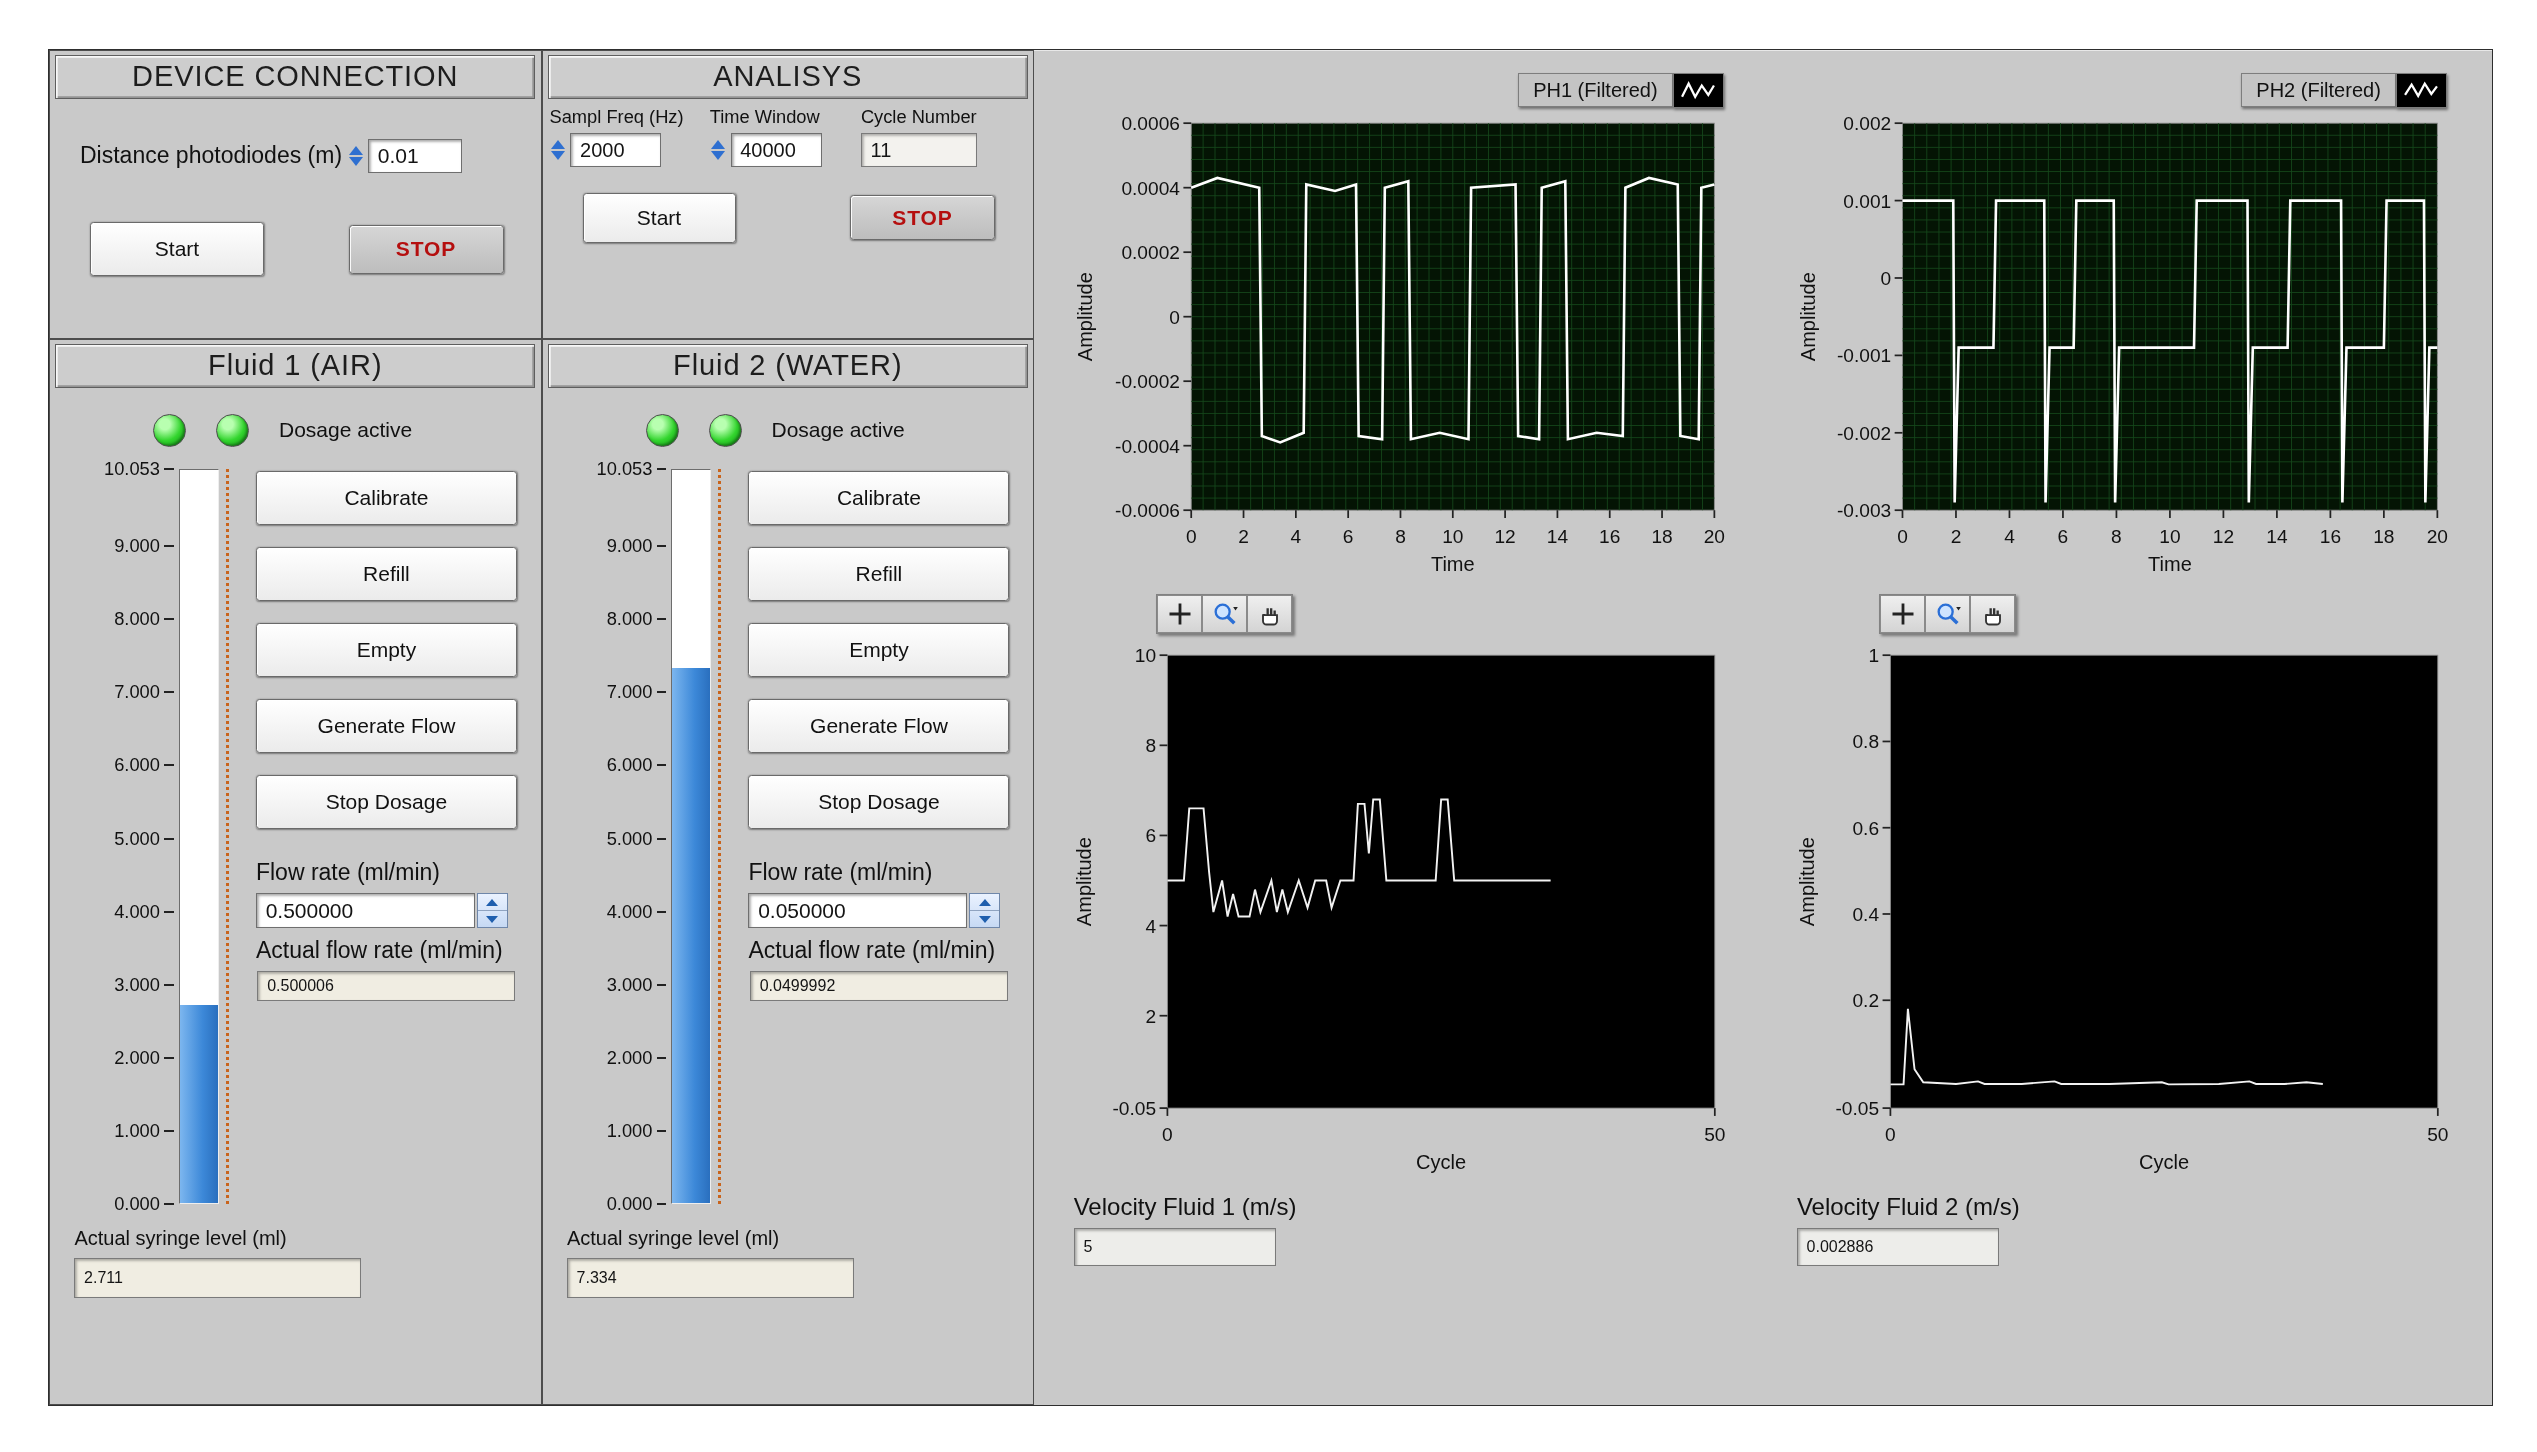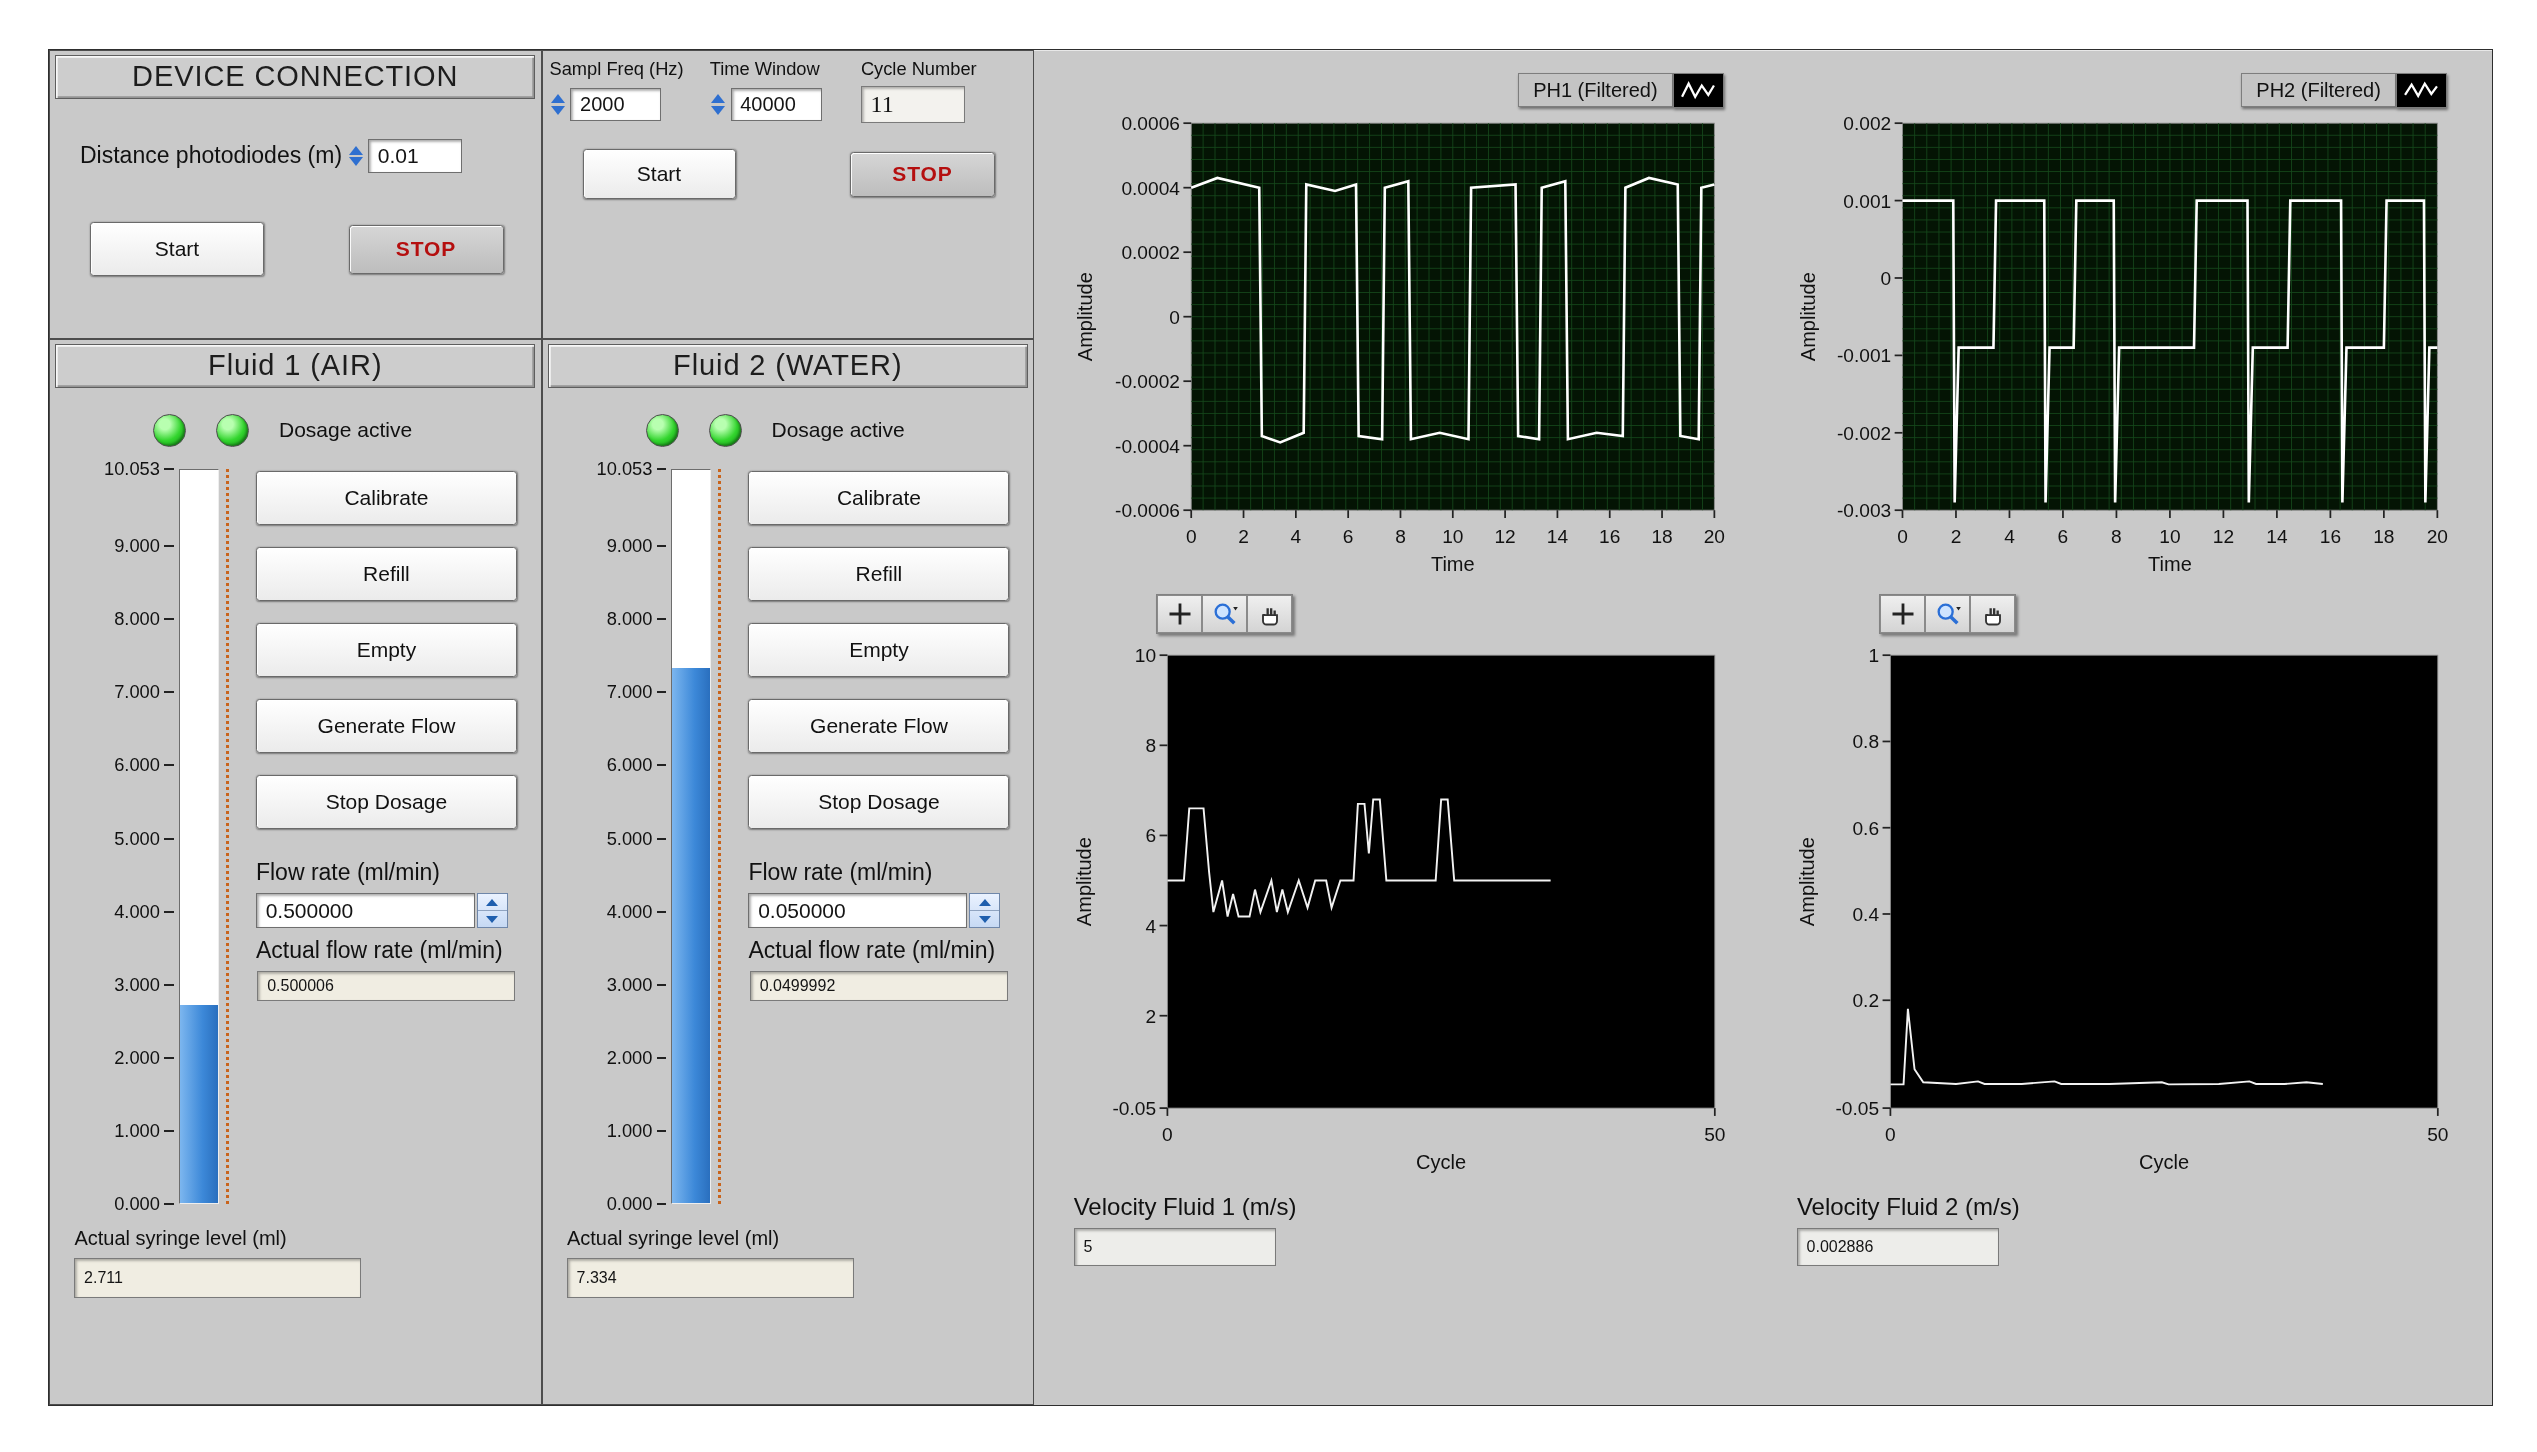--- a/index.html
+++ b/index.html
@@ -31,21 +31,21 @@
   .w110{width:94px;}
   .dc-row2{display:flex;align-items:center;justify-content:space-between;margin:49px 37px 0 40px;}
   .dc-row2 .start{width:174px;height:54px;}
   .dc-row2 .stop{width:155px;height:49px;}
 
   
   .an-grid{display:grid;grid-template-columns:155px 146px 146px;column-gap:5.2px;margin:7px 5.2px 0 7px;}
   .an-grid .lbl{font-size:18.3px;min-height:26px;}
   .an-inrow{display:flex;align-items:center;margin-top:1.7px;}
   .an-input{width:91px;font-size:20px;}
-  .an-cycle{width:104px;background:#f3f2ee;font-size:24px;font-family:Liberation Serif, serif;}
+  .an-cycle{width:116px;background:#f3f2ee;font-size:20px;}
   .an-btns{display:flex;align-items:center;justify-content:space-between;margin:26px 38px 0 40px;}
   .an-btns .start{width:153px;height:50px;}
   .an-btns .stop{width:145px;height:45px;}
 
   
   .led-row{display:flex;align-items:center;gap:30px;margin:26px 0 0 103px;}
   .led{width:31px;height:31px;border-radius:50%;border:1.7px solid #4c4c4c;
     background:radial-gradient(circle at 35% 30%, #b8ffb0 0 18%, #33d52e 55%, #0d9a12 100%);
     box-shadow:inset -1.7px -1.7px 2.6px rgba(0,0,0,.35);}
   .fluid-main{position:relative;display:flex;margin:22.6px 5.2px 0 22.6px;height:735px;}
@@ -108,20 +108,21 @@
             </span>
         <span class="input w110">0.01</span>
       </div>
       <div class="dc-row2">
         <button class="btn start">Start</button>
         <button class="btn stop">STOP</button>
       </div>
     </section>
 
     <section class="panel">
+      <div class="panel-title">ANALISYS</div>
       <div class="an-grid">
         <span class="lbl">Sampl Freq (Hz)</span>
         <span class="lbl">Time Window</span>
         <span class="lbl">Cycle Number</span>
         <span class="an-inrow">
           <span class="spin">
                 <span class="up"></span>
                 <span class="dn"></span>
               </span>
           <span class="input an-input">2000</span>

